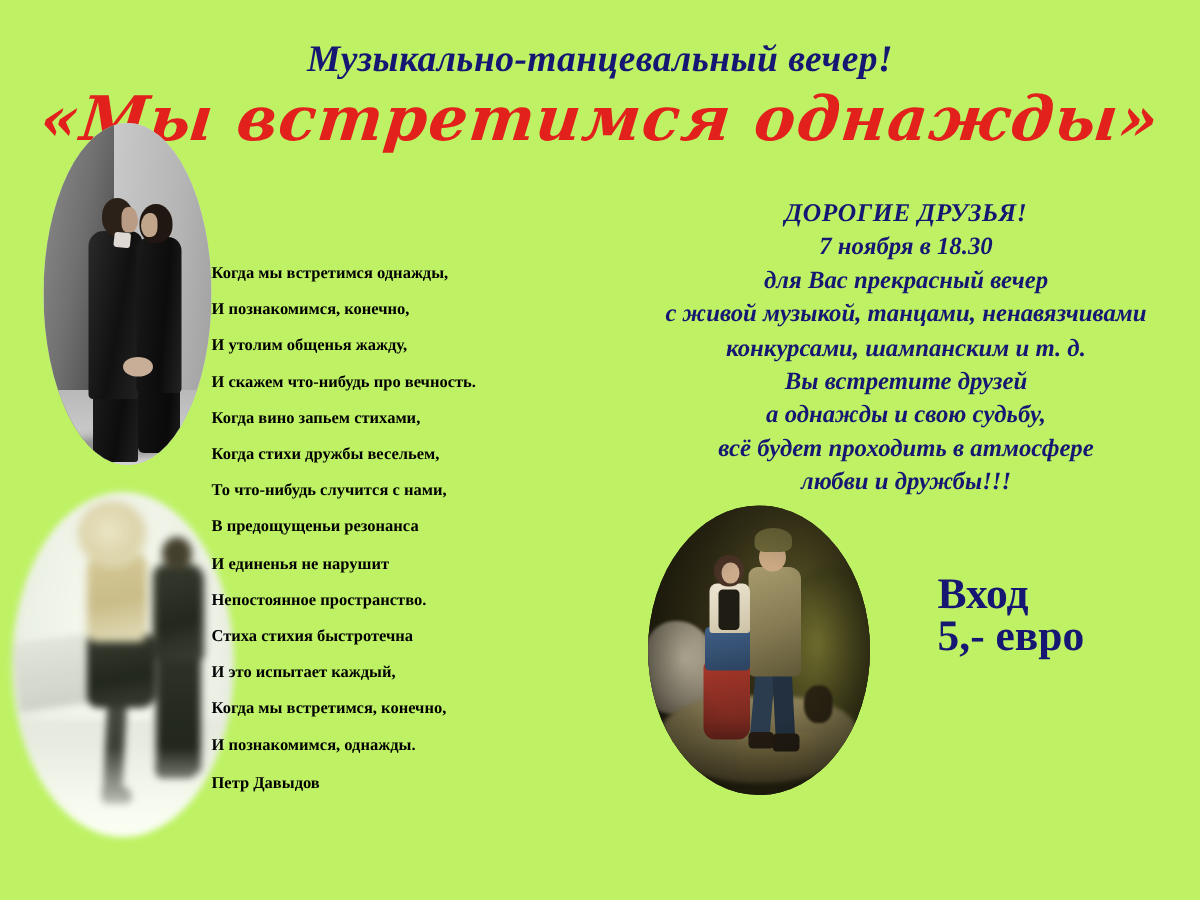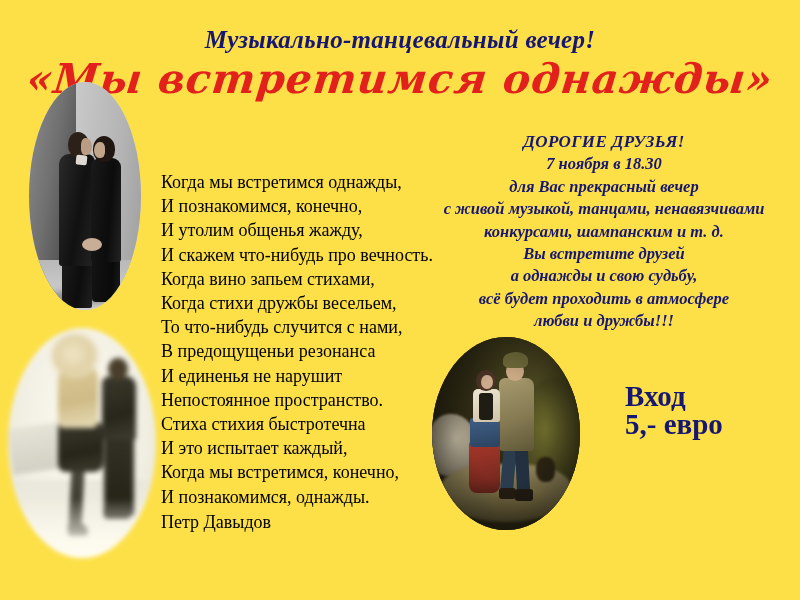--- a/index.html
+++ b/index.html
@@ -4,21 +4,21 @@
 <style>
   html, body {
     margin: 0;
     padding: 0;
     background: #ffffff;
   }
   #poster {
     position: relative;
     width: 800px;
     height: 600px;
-    background: #fde047;
+    background: #bef264;
     overflow: hidden;
     font-family: "Liberation Serif", "DejaVu Serif", serif;
   }
 
   
   .title-main {
     position: absolute;
     left: 0;
     top: 26px;
     width: 800px;
@@ -240,25 +240,24 @@
   }
 
   
   .poem {
     position: absolute;
     left: 141px;
     top: 170px;
     width: 300px;
     color: #000000;
     font-family: "Liberation Serif", "DejaVu Serif", serif;
-    font-weight: normal;
-    font-size: 18px;
+    font-weight: bold;
+    font-size: 11px;
     line-height: 24.2px;
     white-space: nowrap;
-    margin-left: 20px;
   }
   .poem div { white-space: nowrap; }
   .poem .author { padding-top: 1px; }
 
   
   .announce {
     position: absolute;
     left: 408px;
     top: 131px;
     width: 392px;

